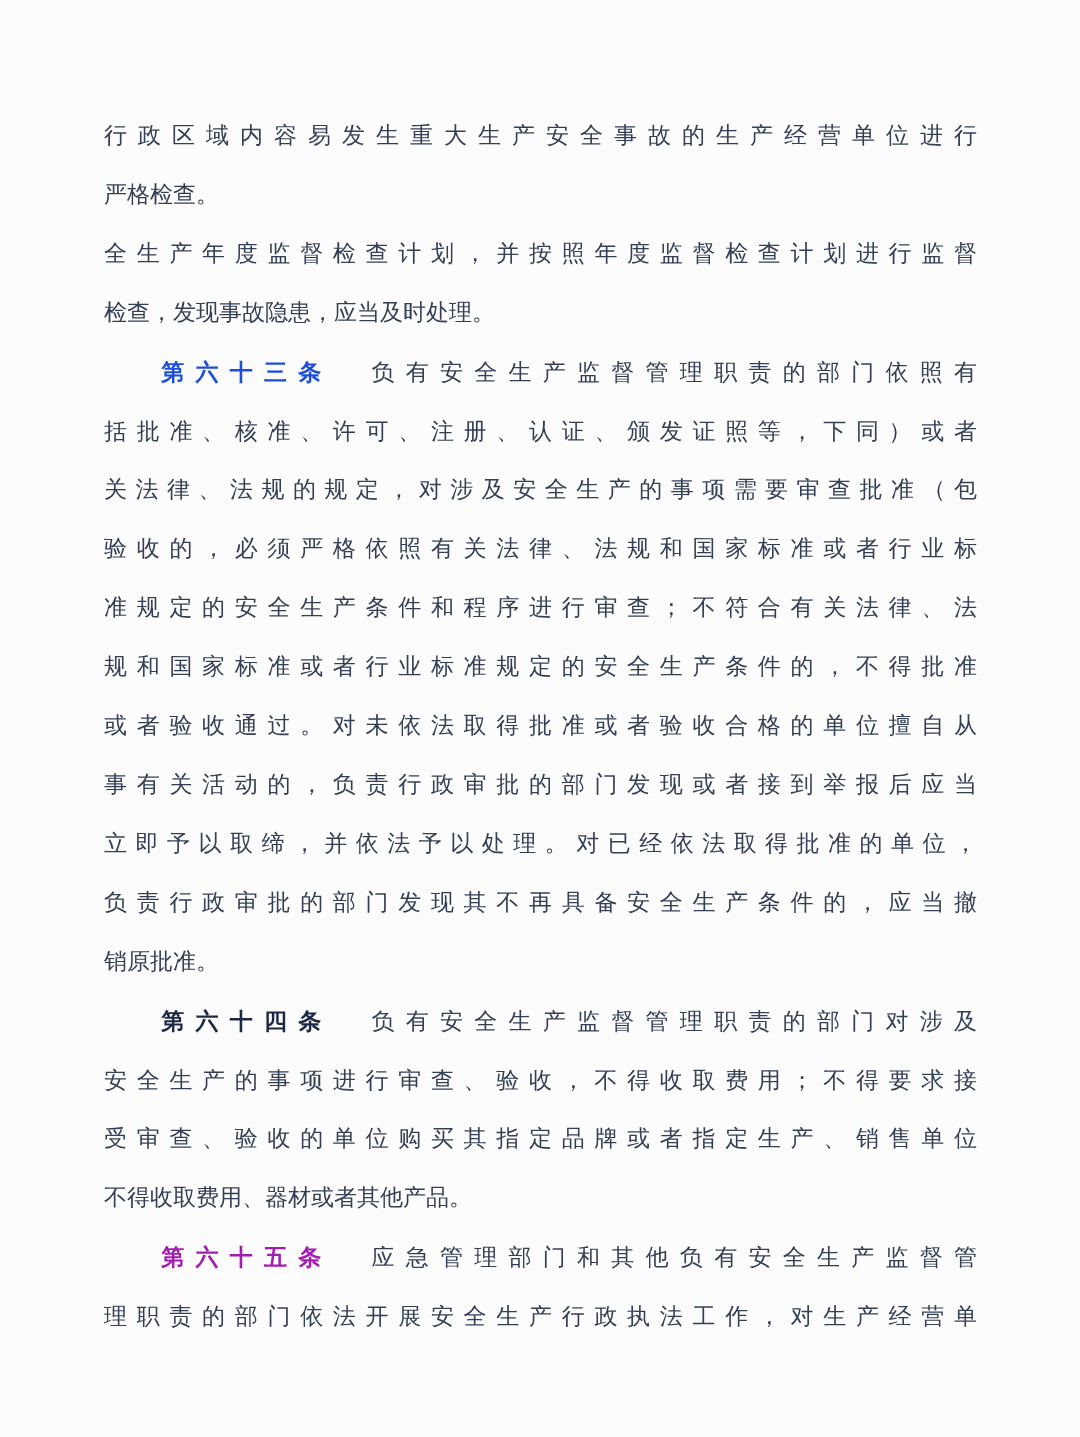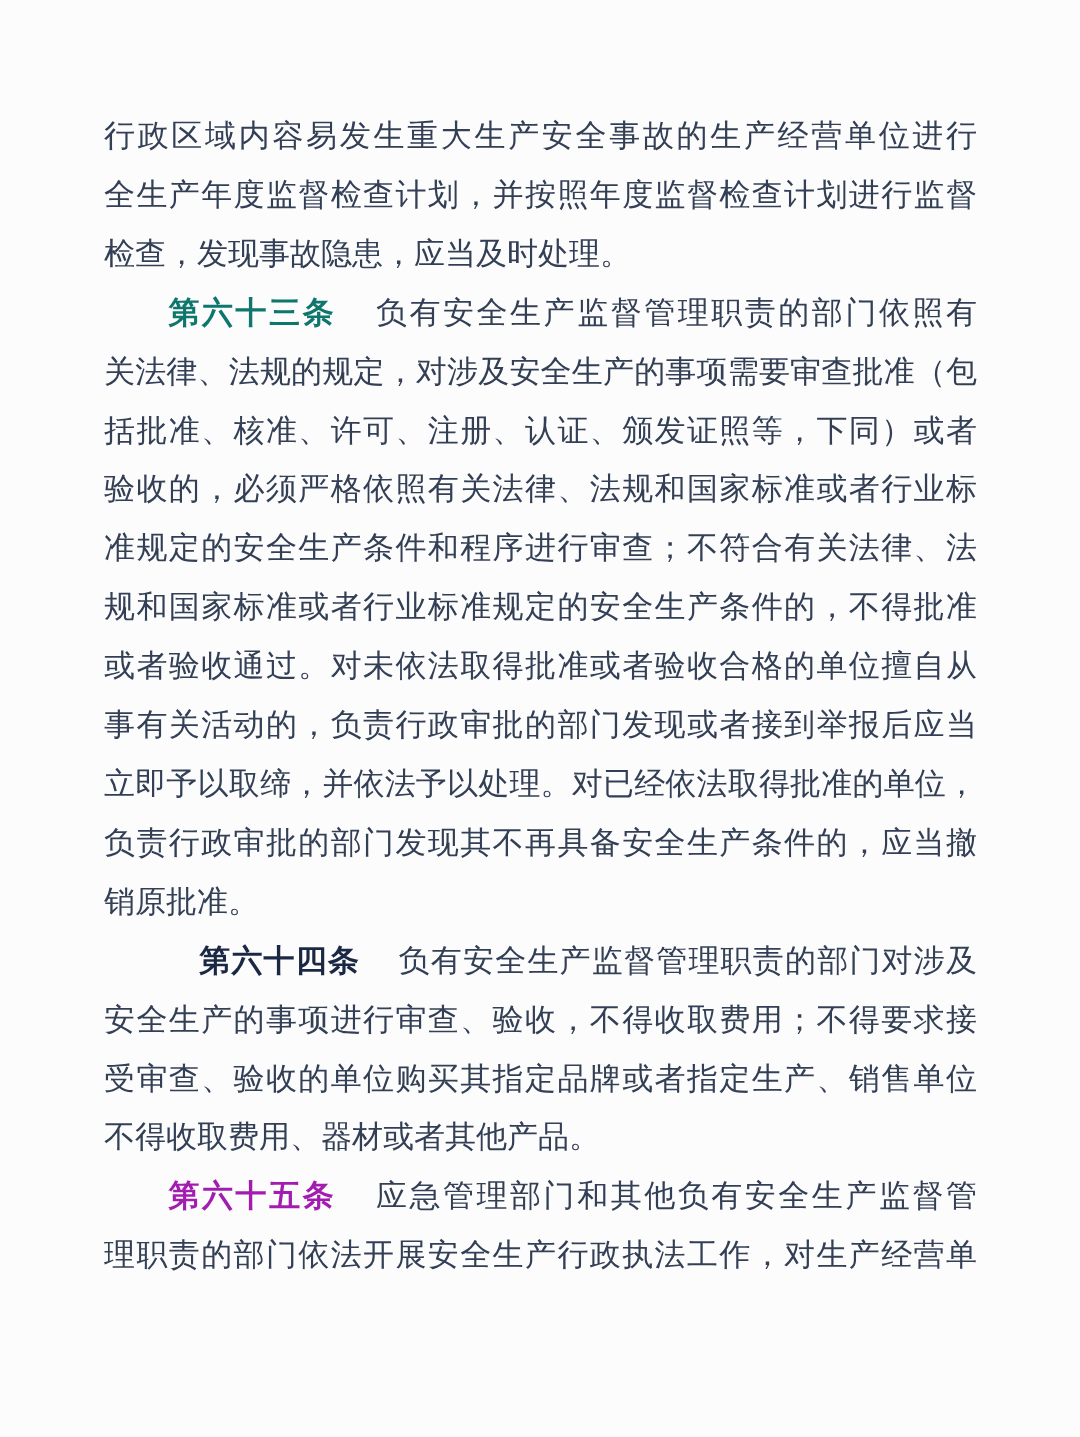--- a/index.html
+++ b/index.html
@@ -13,21 +13,21 @@
     height: 1437px;
     background: #fcfcfd;
     overflow: hidden;
     font-family: "Liberation Serif", "DejaVu Serif", serif;
   }
   .document-body {
     position: absolute;
     left: 104px;
     top: 107px;
     width: 873px;
-    font-size: 31px;
+    font-size: 23px;
     line-height: 58.9px;
     color: #333f55;
     letter-spacing: 0;
   }
   .paragraph {
     margin: 0;
     padding: 0;
   }
   .line {
     text-align: justify;
@@ -52,40 +52,41 @@
     width: 1.2em;
   }
 </style>
 </head>
 <body>
 
 <div class="page">
   <div class="document-body" style="color: rgb(51, 63, 85);">
       <div class="paragraph">
         <div class="line fill"><span>行政区域内容易发生重大生产安全事故的生产经营单位进行</span></div>
+        <div class="line"><span>严格检查。</span></div>
       </div>
       <div class="paragraph">
         <div class="line fill"><span>全生产年度监督检查计划，并按照年度监督检查计划进行监督</span></div>
         <div class="line"><span>检查，发现事故隐患，应当及时处理。</span></div>
       </div>
       <div class="paragraph">
-        <div class="line fill"><span class="indent"></span><span class="article-num" style="color: #0f766e; margin-top: 40px;">第六十三条</span><span class="article-gap"></span><span>负有安全生产监督管理职责的部门依照有</span></div>
+        <div class="line fill"><span class="indent"></span><span class="article-num" style="color: #1d4ed8; margin-top: 40px;">第六十三条</span><span class="article-gap"></span><span>负有安全生产监督管理职责的部门依照有</span></div>
+        <div class="line fill"><span>括批准、核准、许可、注册、认证、颁发证照等，下同）或者</span></div>
         <div class="line fill"><span>关法律、法规的规定，对涉及安全生产的事项需要审查批准（包</span></div>
-        <div class="line fill"><span>括批准、核准、许可、注册、认证、颁发证照等，下同）或者</span></div>
         <div class="line fill"><span>验收的，必须严格依照有关法律、法规和国家标准或者行业标</span></div>
         <div class="line fill"><span>准规定的安全生产条件和程序进行审查；不符合有关法律、法</span></div>
         <div class="line fill"><span>规和国家标准或者行业标准规定的安全生产条件的，不得批准</span></div>
         <div class="line fill"><span>或者验收通过。对未依法取得批准或者验收合格的单位擅自从</span></div>
         <div class="line fill"><span>事有关活动的，负责行政审批的部门发现或者接到举报后应当</span></div>
         <div class="line fill"><span>立即予以取缔，并依法予以处理。对已经依法取得批准的单位，</span></div>
         <div class="line fill"><span>负责行政审批的部门发现其不再具备安全生产条件的，应当撤</span></div>
         <div class="line"><span>销原批准。</span></div>
       </div>
       <div class="paragraph">
-        <div class="line fill"><span class="indent"></span><span class="article-num" style="color: rgb(27, 40, 68); margin-left: 32px;">第六十四条</span><span class="article-gap"></span><span>负有安全生产监督管理职责的部门对涉及</span></div>
+        <div class="line fill"><span class="indent"></span><span class="article-num" style="color: rgb(27, 40, 68);">第六十四条</span><span class="article-gap"></span><span>负有安全生产监督管理职责的部门对涉及</span></div>
         <div class="line fill"><span>安全生产的事项进行审查、验收，不得收取费用；不得要求接</span></div>
         <div class="line fill"><span>受审查、验收的单位购买其指定品牌或者指定生产、销售单位</span></div>
         <div class="line"><span>不得收取费用、器材或者其他产品。</span></div>
       </div>
       <div class="paragraph">
         <div class="line fill"><span class="indent"></span><span class="article-num" style="color: #a21caf;">第六十五条</span><span class="article-gap"></span><span>应急管理部门和其他负有安全生产监督管</span></div>
         <div class="line fill"><span>理职责的部门依法开展安全生产行政执法工作，对生产经营单</span></div>
       </div>
     </div>
 </div>

